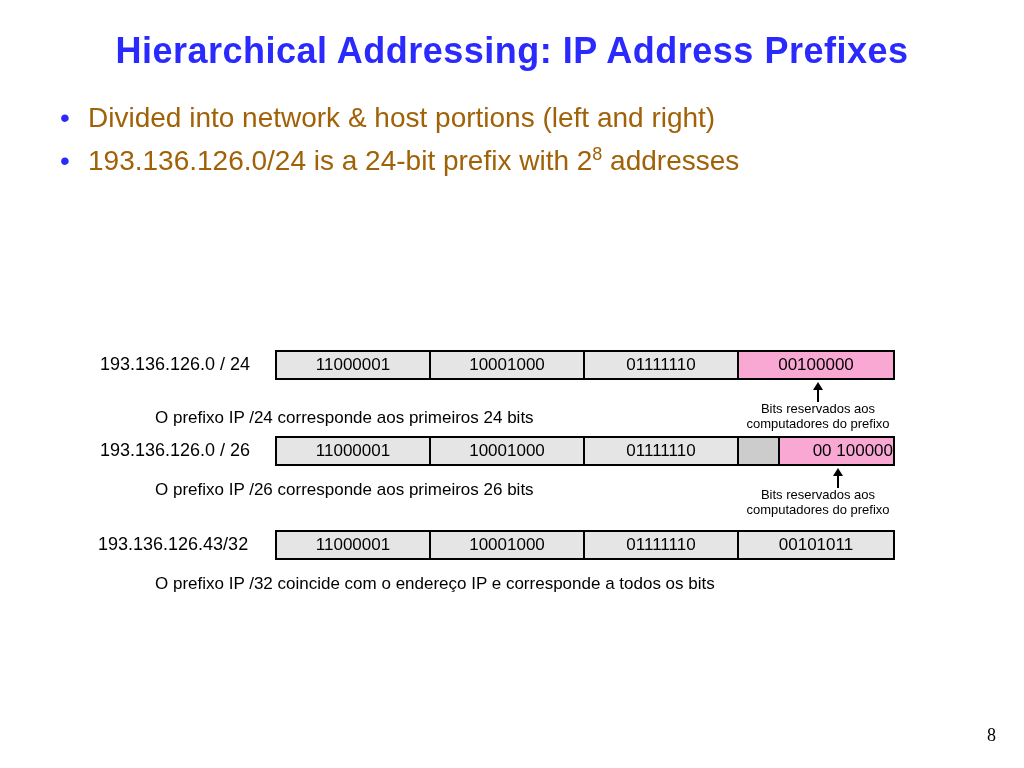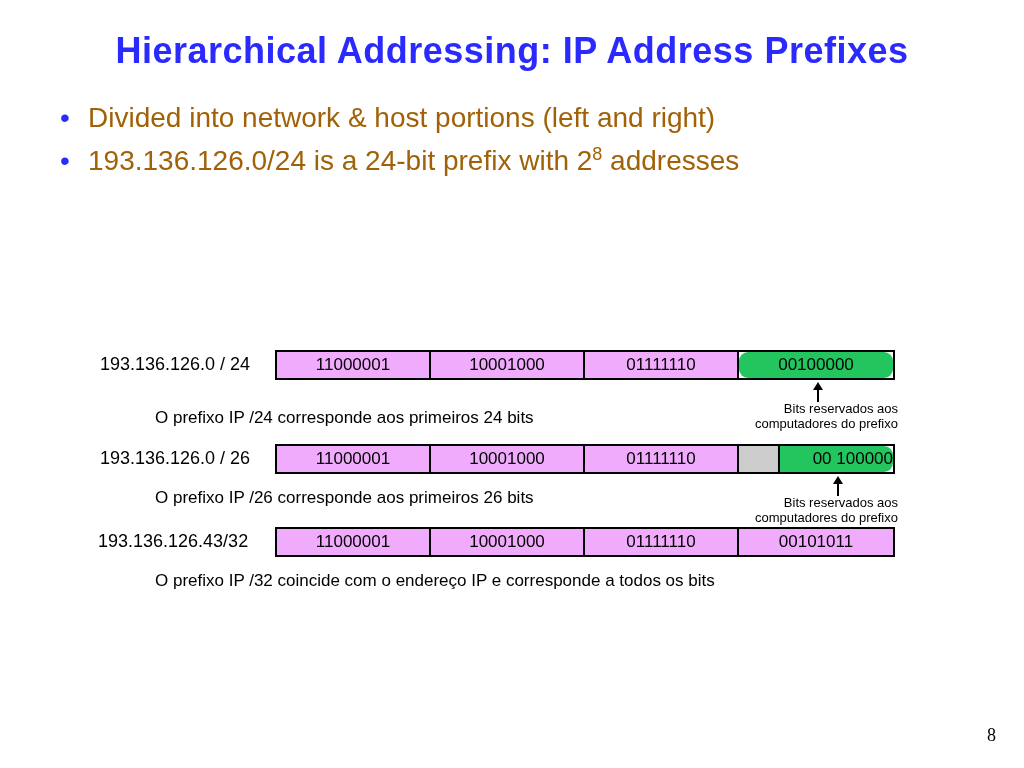--- a/index.html
+++ b/index.html
@@ -78,31 +78,31 @@
   }
   .byte {
     box-sizing: border-box;
     border-right: 2px solid #000;
     text-align: center;
     font-size: 17px;
     line-height: 26px;
     padding: 0;
   }
   .byte:last-child { border-right: none; }
-  .grey { background: #f0abfc; }
-  .white { background: #22c55e; border-radius: 9px; }
+  .grey { background: #e5e5e5; }
+  .white { background: #f9a8d4; }
   .caption {
     position: absolute;
     font-size: 17px;
     color: #000;
   }
   .note {
     position: absolute;
     font-size: 13px;
-    text-align: right;
+    text-align: center;
     color: #000;
     line-height: 1.15;
     white-space: pre-line;
   }
   .arrow-up {
     position: absolute;
     width: 0; height: 0;
   }
   .arrow-up .shaft {
     position: absolute;
@@ -164,21 +164,21 @@
       </div>
       <div class="caption" style="left:155px; top:58px;">O prefixo IP /24 corresponde aos primeiros 24 bits</div>
       <div class="arrow-up" style="left:818px; top:32px;">
         <div class="head"></div>
           <div class="shaft"></div>
       </div>
       <div class="note" style="left:738px; top:52px; width:160px;">Bits reservados aos
 computadores do prefixo</div>
     </div>
 
-    <div class="row" style="height:83px;margin-top:8px;">
+    <div class="row" style="height:94px;">
       <div class="ip-label">193.136.126.0 / 26</div>
       <div class="byte-bar" style="left:275px; width:620px; top:0;">
         <div class="byte grey" style="width:155px;">11000001</div>
         <div class="byte grey" style="width:155px;">10001000</div>
         <div class="byte grey" style="width:155px;">01111110</div>
         <div class="byte white" style="width:155px; position:relative; text-align:right; padding-left:4px;">
           <div class="partial26" style="width:39px;"></div>
           <span style="position:relative;">00</span><span style="position:relative;"> 100000</span>
         </div>
       </div>

